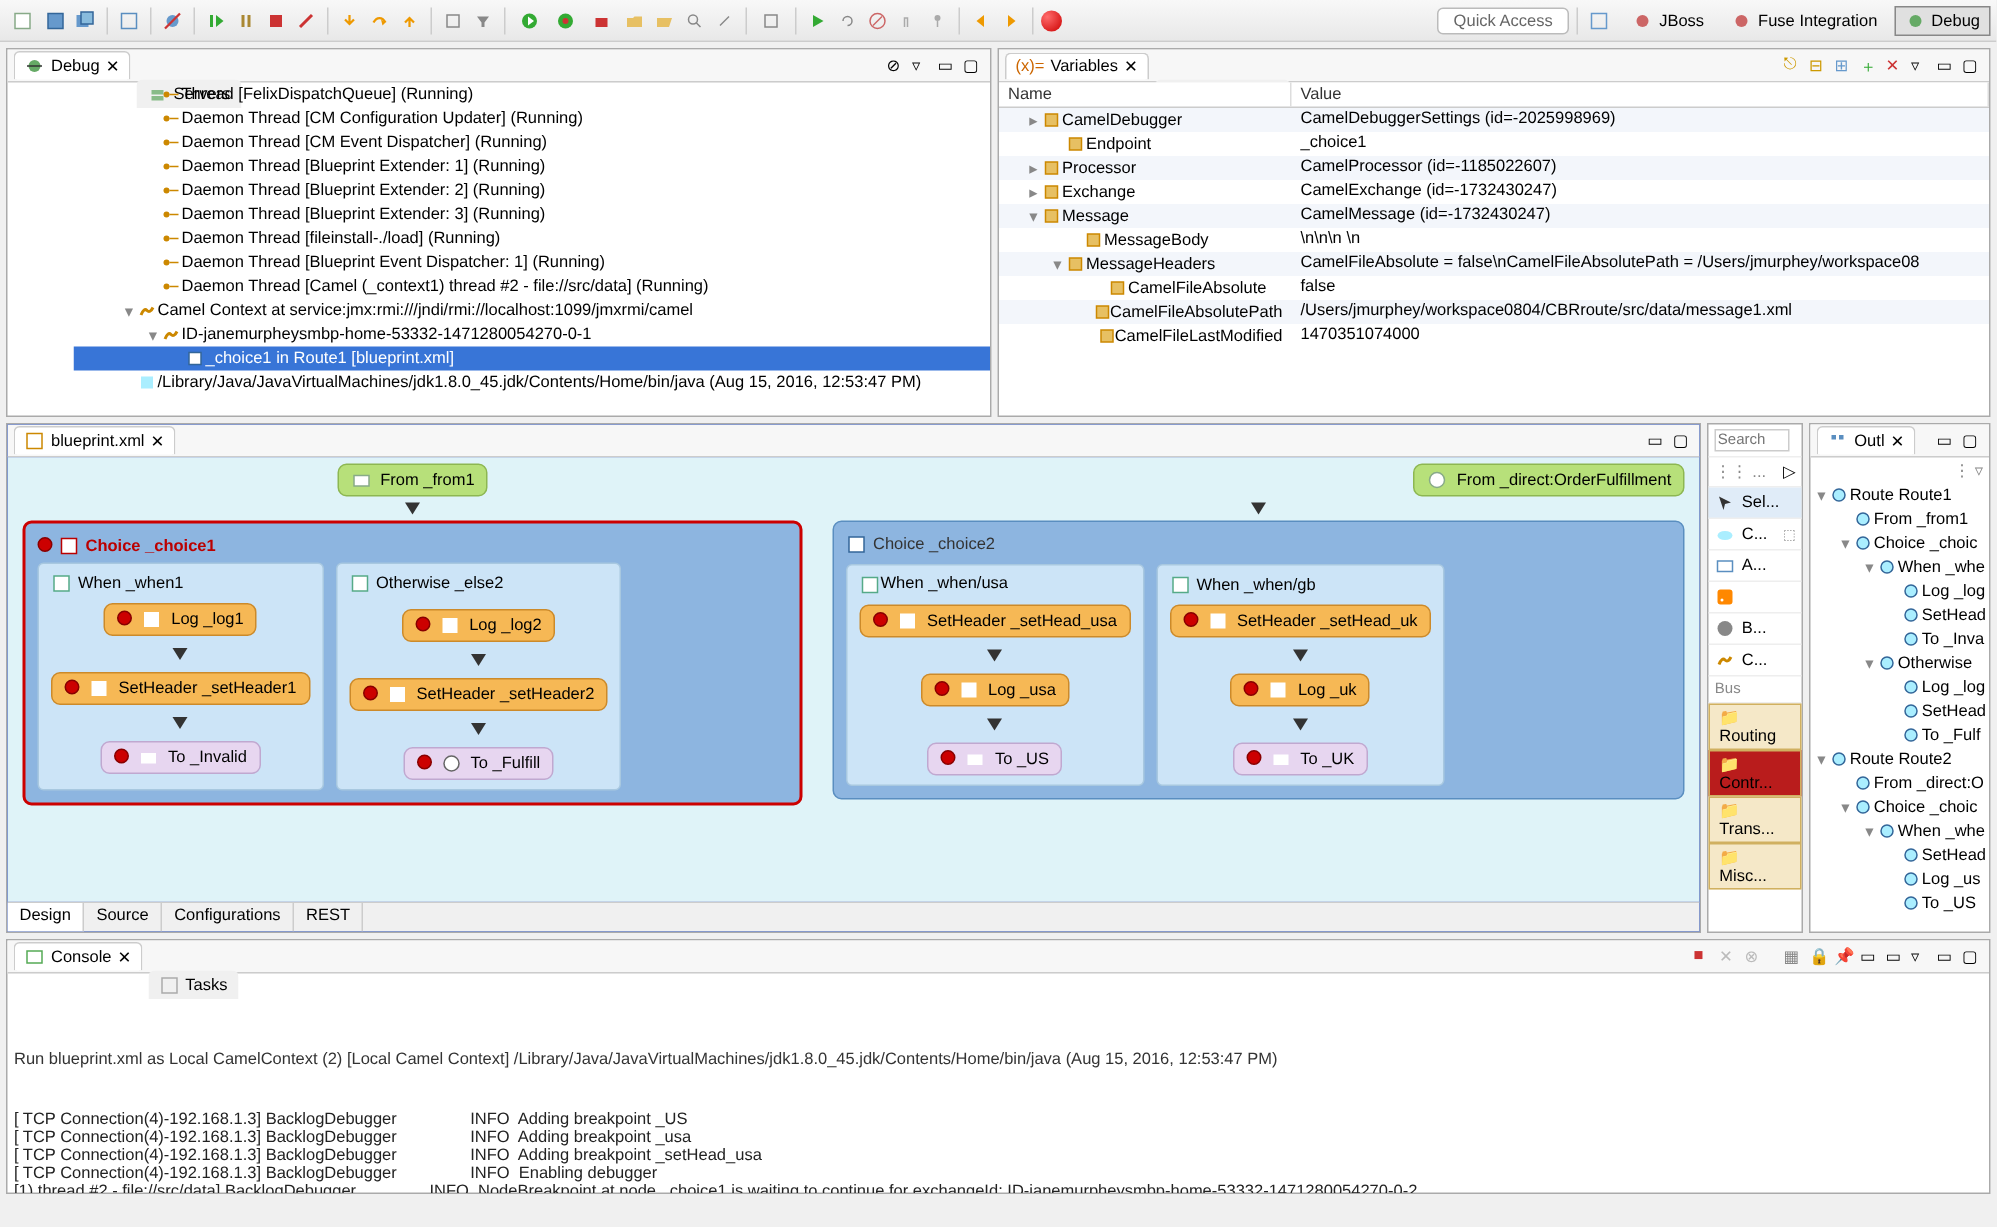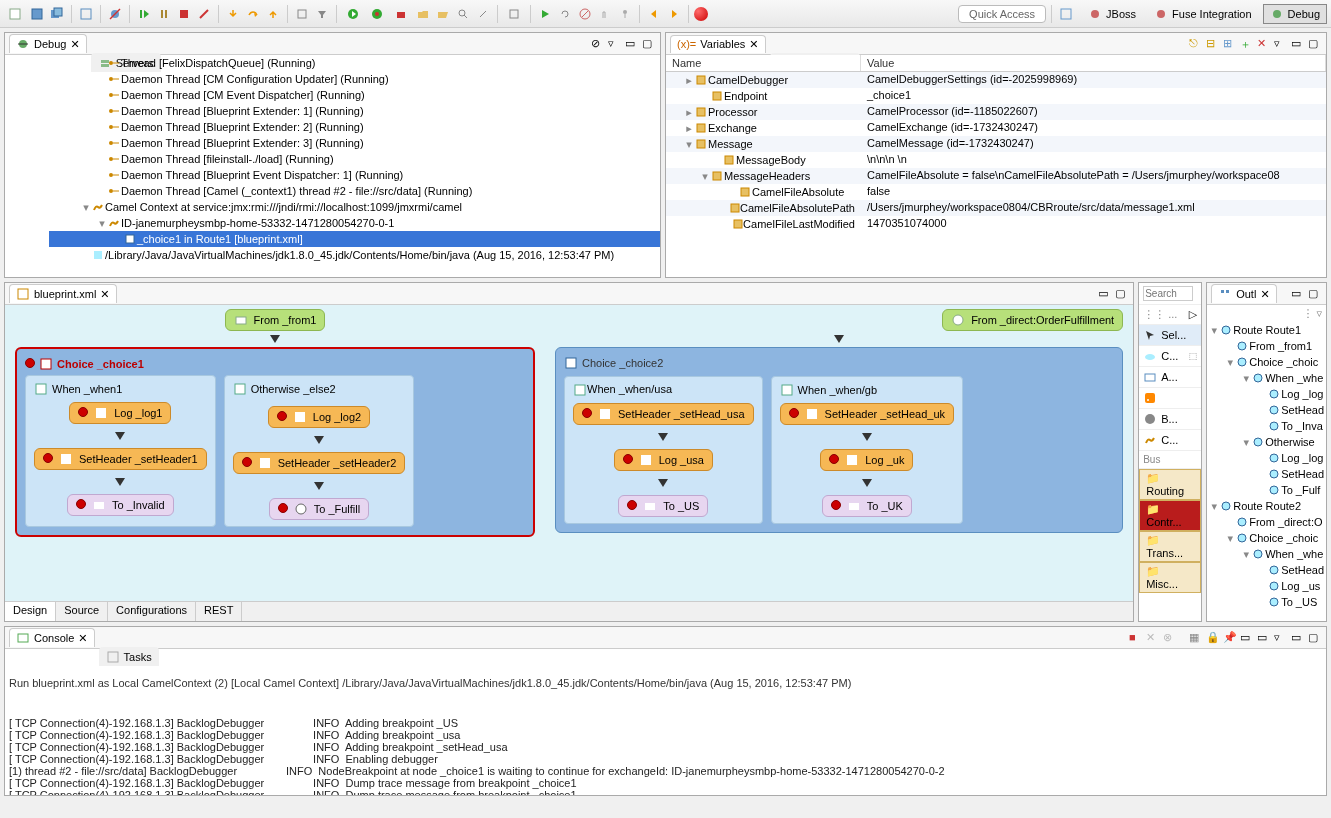--- a/index.html
+++ b/index.html
@@ -66,21 +66,21 @@
 
 .outline-pane { flex: 0 0 120px; border: 1px solid #aaa; background: #fff; margin-left: 4px; display: flex; flex-direction: column; }
 .outline-tree { flex: 1; overflow: hidden; font-size: 11px; }
 .outline-tree .orow { white-space: nowrap; padding: 1px 2px; display: flex; align-items: center; }
 
 .editor-tabs { height: 20px; display: flex; background: #f0f0f0; border-top: 1px solid #ccc; }
 .etab { padding: 2px 8px; font-size: 11px; border-right: 1px solid #ccc; }
 .etab.active { background: #fff; }
 
 
-.console-pane { height: 170px; border: 1px solid #aaa; margin: 0 4px 4px 4px; background: #fff; display: flex; flex-direction: column; }
+.console-pane { height: 170px; border: 1px solid #aaa; margin: 0 4px 4px 4px; background: #fff; display: flex; flex-direction: column; gap: 23px; }
 .console-body { flex: 1; overflow: auto; font-family: Menlo, Consolas, monospace; font-size: 11px; padding: 2px 4px; white-space: pre; color: #222; }
 .console-title { color: #333; margin-bottom: 2px; }
 
 
 svg.icon { width: 14px; height: 14px; }
 </style>
 </head>
 <body>
 
 <div class="toolbar">

